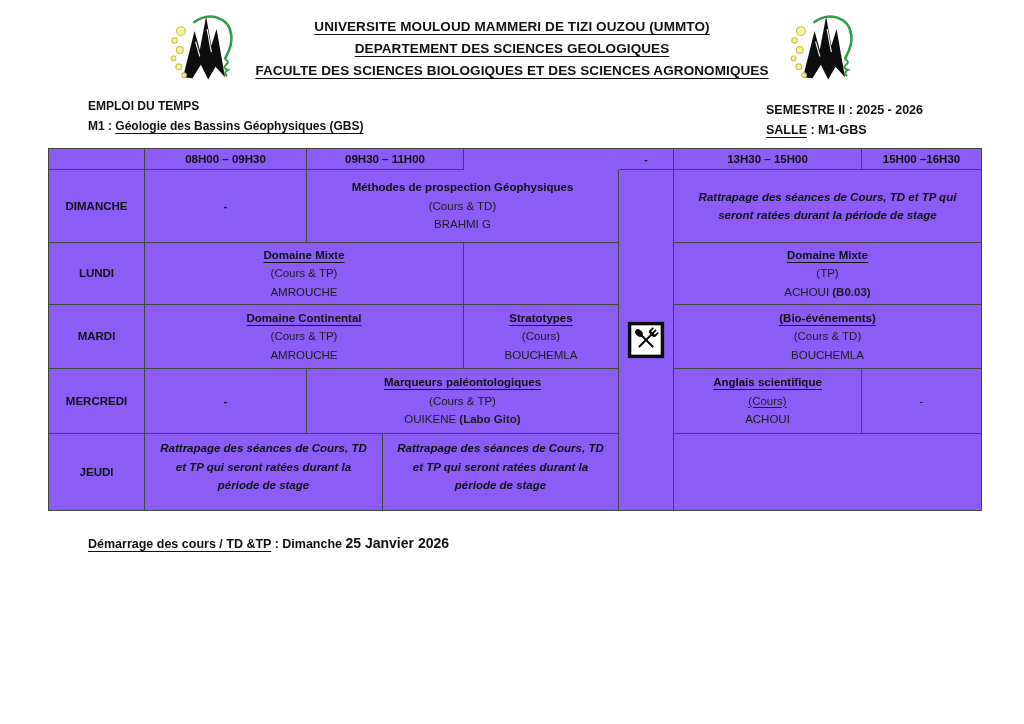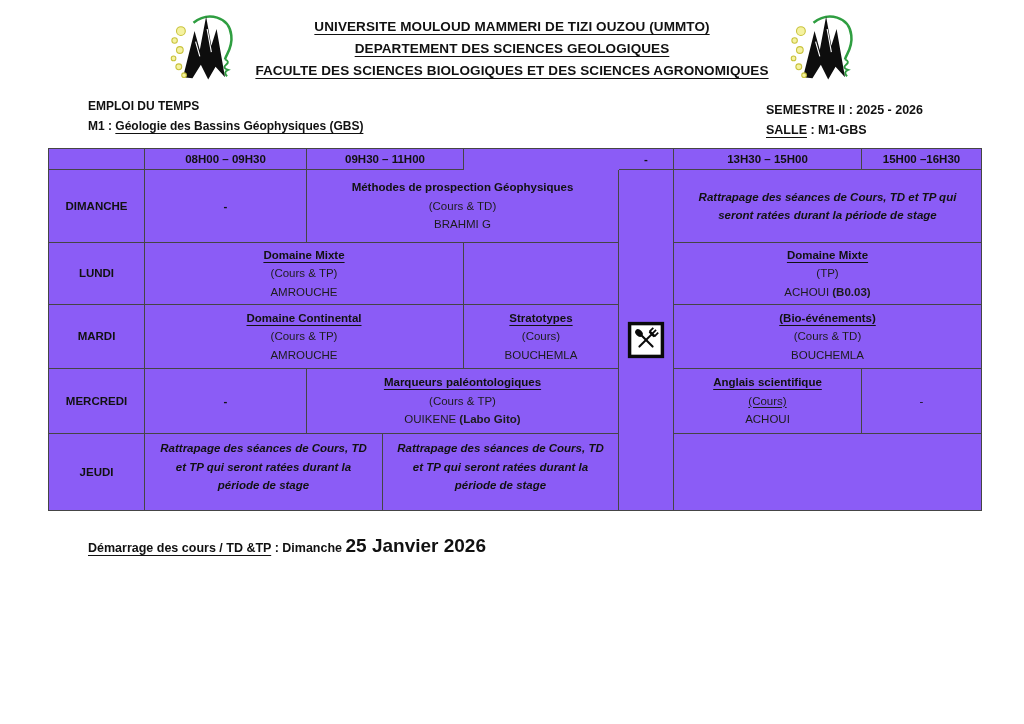--- a/index.html
+++ b/index.html
@@ -37,21 +37,21 @@
   .course .title{font-weight:bold;text-decoration:underline;text-underline-offset:2.5px;}
   .course .title.nouline{text-decoration:none;}
   .course .kind,.course .teacher{font-weight:normal;color:#1c1c1c;}
   .course .kind.kuline{text-decoration:underline;text-underline-offset:2px;}
   .course .tbold{font-weight:bold;}
   .note{font-weight:bold;font-style:italic;padding:0 9px;}
   .note.topalign{justify-content:flex-start;padding-top:5px;}
 
   
   .footer{left:88px;top:535px;font-size:12.5px;font-weight:bold;}
-  .footer .date{font-size:19px;}
+  .footer .date{font-size:14px;}
 
   svg{display:block;}
 </style>
 </head>
 <body>
 
 <div class="abs logo logo-left">
   <svg viewBox="0 0 72 80" width="76" height="84">
     <path d="M26 14 C40 3 60 8 62 26 C63.5 38 57 44 56 49" fill="none" stroke="#2f9e41" stroke-width="2.4"></path>
     <path d="M56 49 q5 2 1 5 q-4 3 2 5 q-5 2 -1 6" fill="none" stroke="#2f9e41" stroke-width="1.8"></path>

